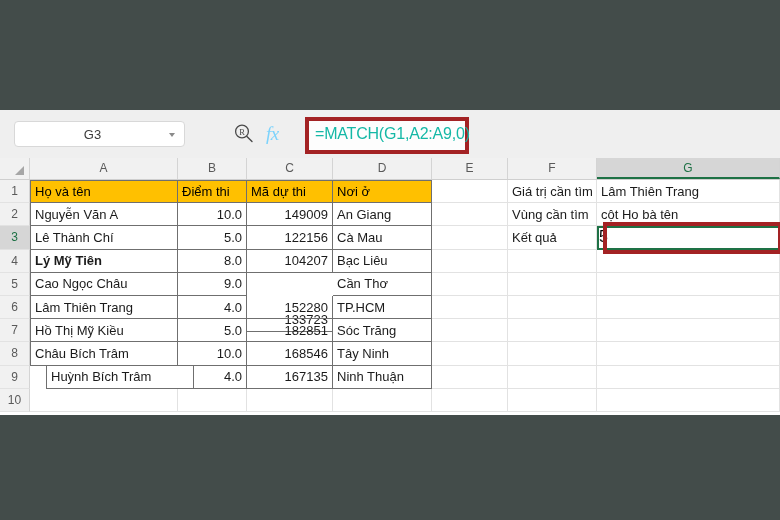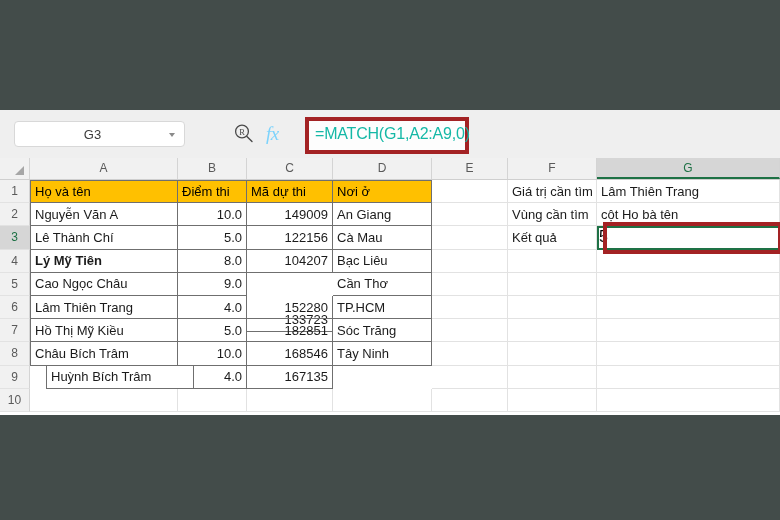--- a/index.html
+++ b/index.html
@@ -487,20 +487,23 @@
         </div>
         <div class="cell tcell firstcol" style="left: 46px; width: 148px; top: 207.6px; height: 23.2px;">
           <div class="inner">Huỳnh Bích Trâm</div>
         </div>
         <div class="cell tcell right" style="left: 178px; width: 69px; top: 207.6px; height: 23.2px;">
           <div class="inner">4.0</div>
         </div>
         <div class="cell tcell right" style="left: 247px; width: 86px; top: 207.6px; height: 23.2px;">
           <div class="inner">167135</div>
         </div>
+        <div class="cell tcell" style="left: 333px; width: 99px; top: 207.6px; height: 23.2px;">
+          <div class="inner">Ninh Thuận</div>
+        </div>
         <div class="cell gcell" style="left: 508px; width: 89px; top: 22px; height: 23.2px;">
           <div class="inner">Giá trị cần tìm</div>
         </div>
         <div class="cell gcell" style="left: 508px; width: 89px; top: 68.4px; height: 23.2px;">
           <div class="inner">Kết quả</div>
         </div>
         <div class="cell gcell" style="left: 508px; width: 89px; top: 45.2px; height: 23.2px;">
           <div class="inner">Vùng cần tìm</div>
         </div>
         <div class="cell gcell" style="left: 597px; width: 183px; top: 22px; height: 23.2px;">

